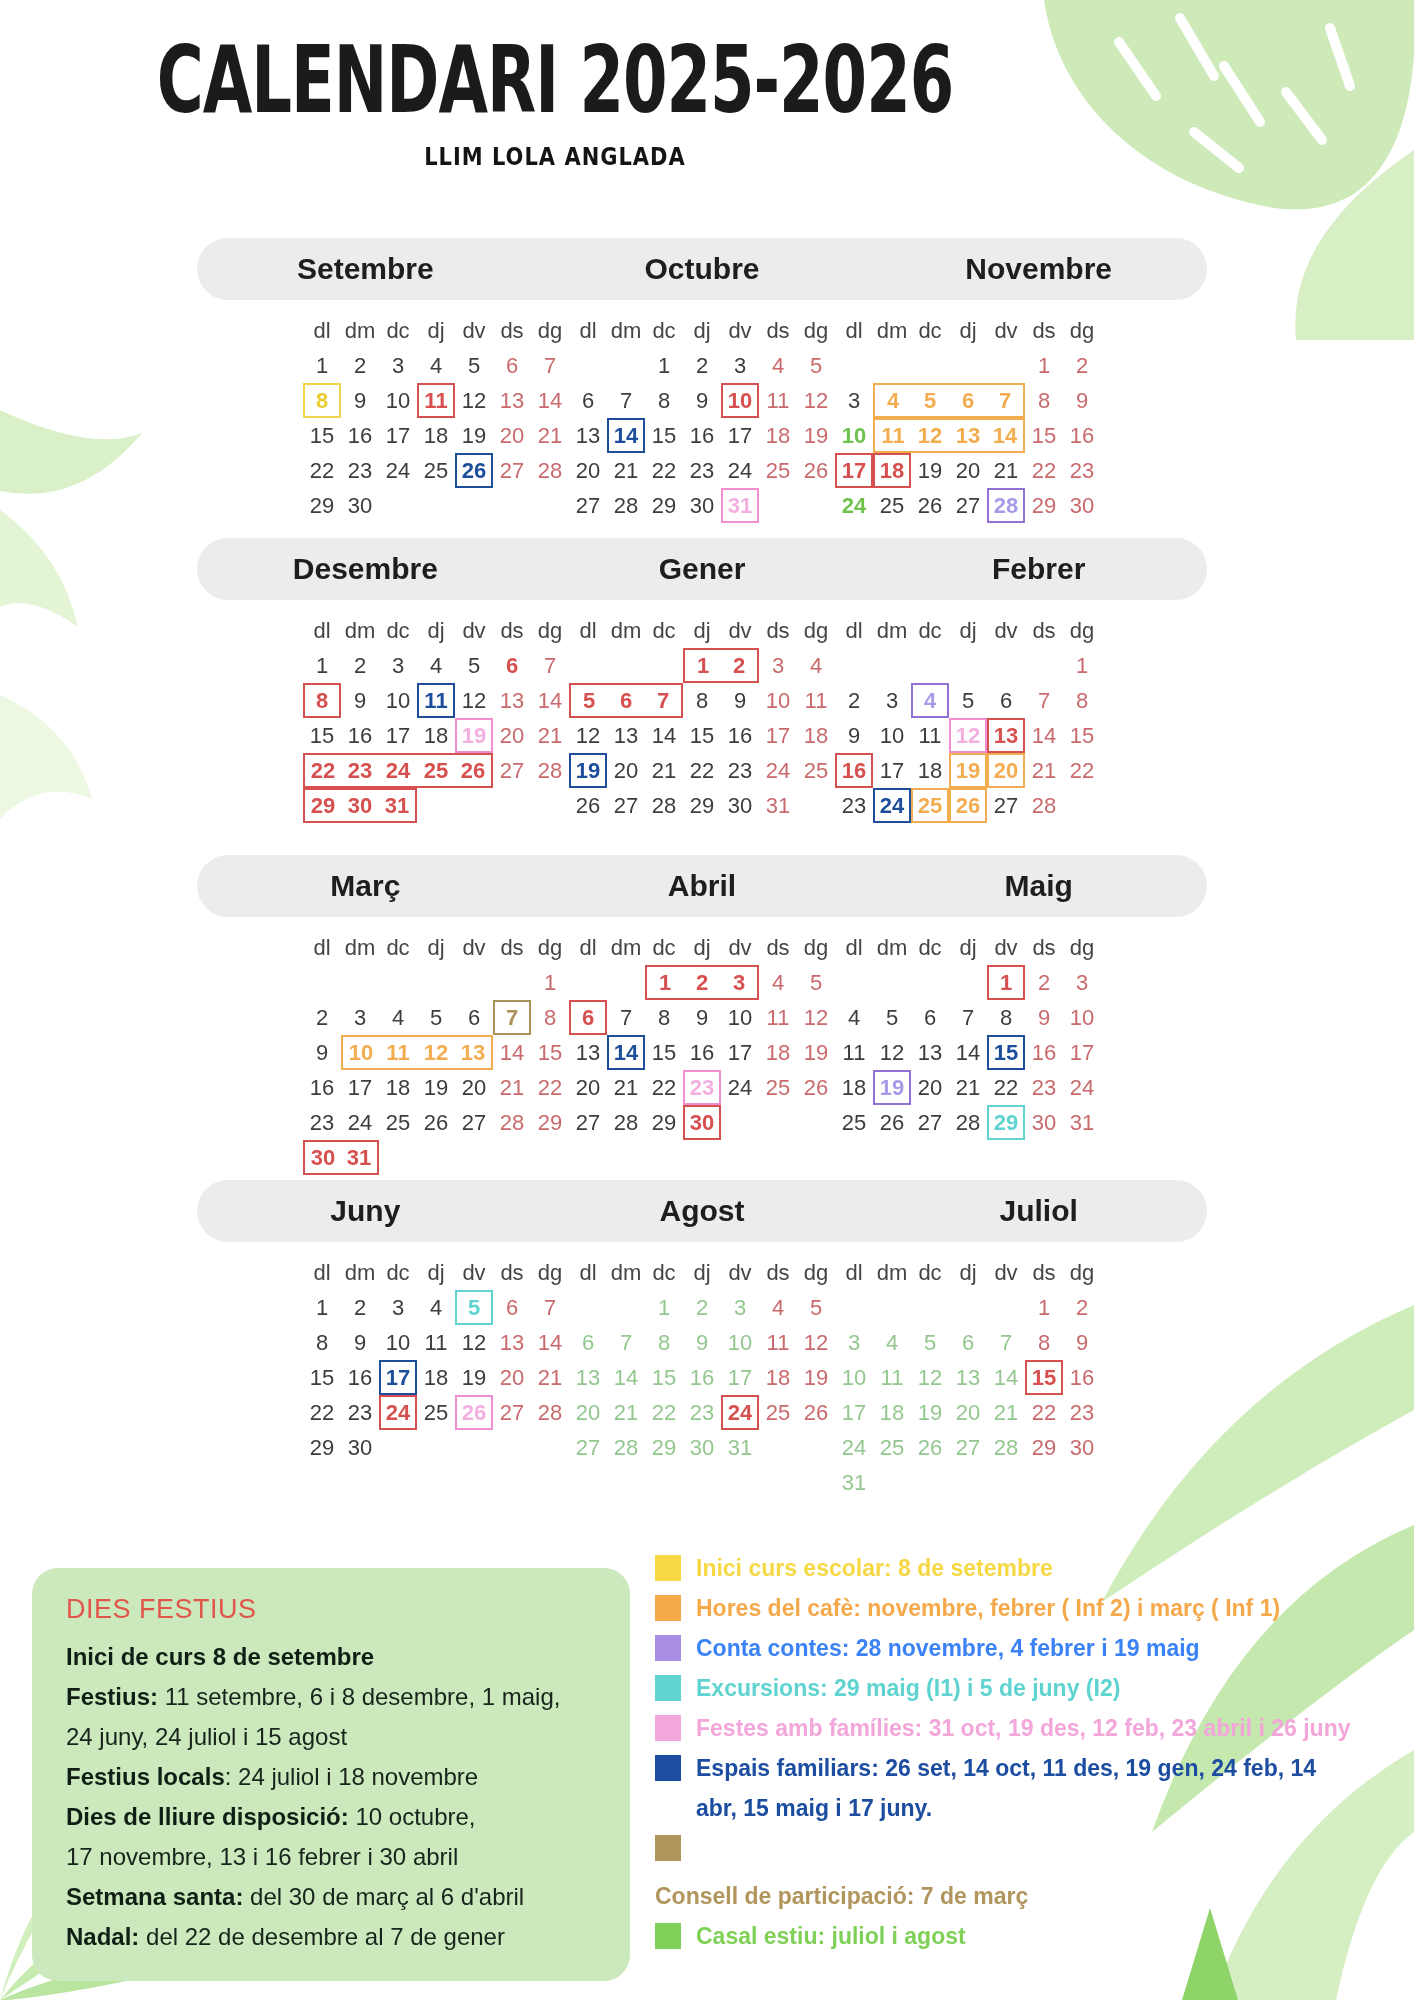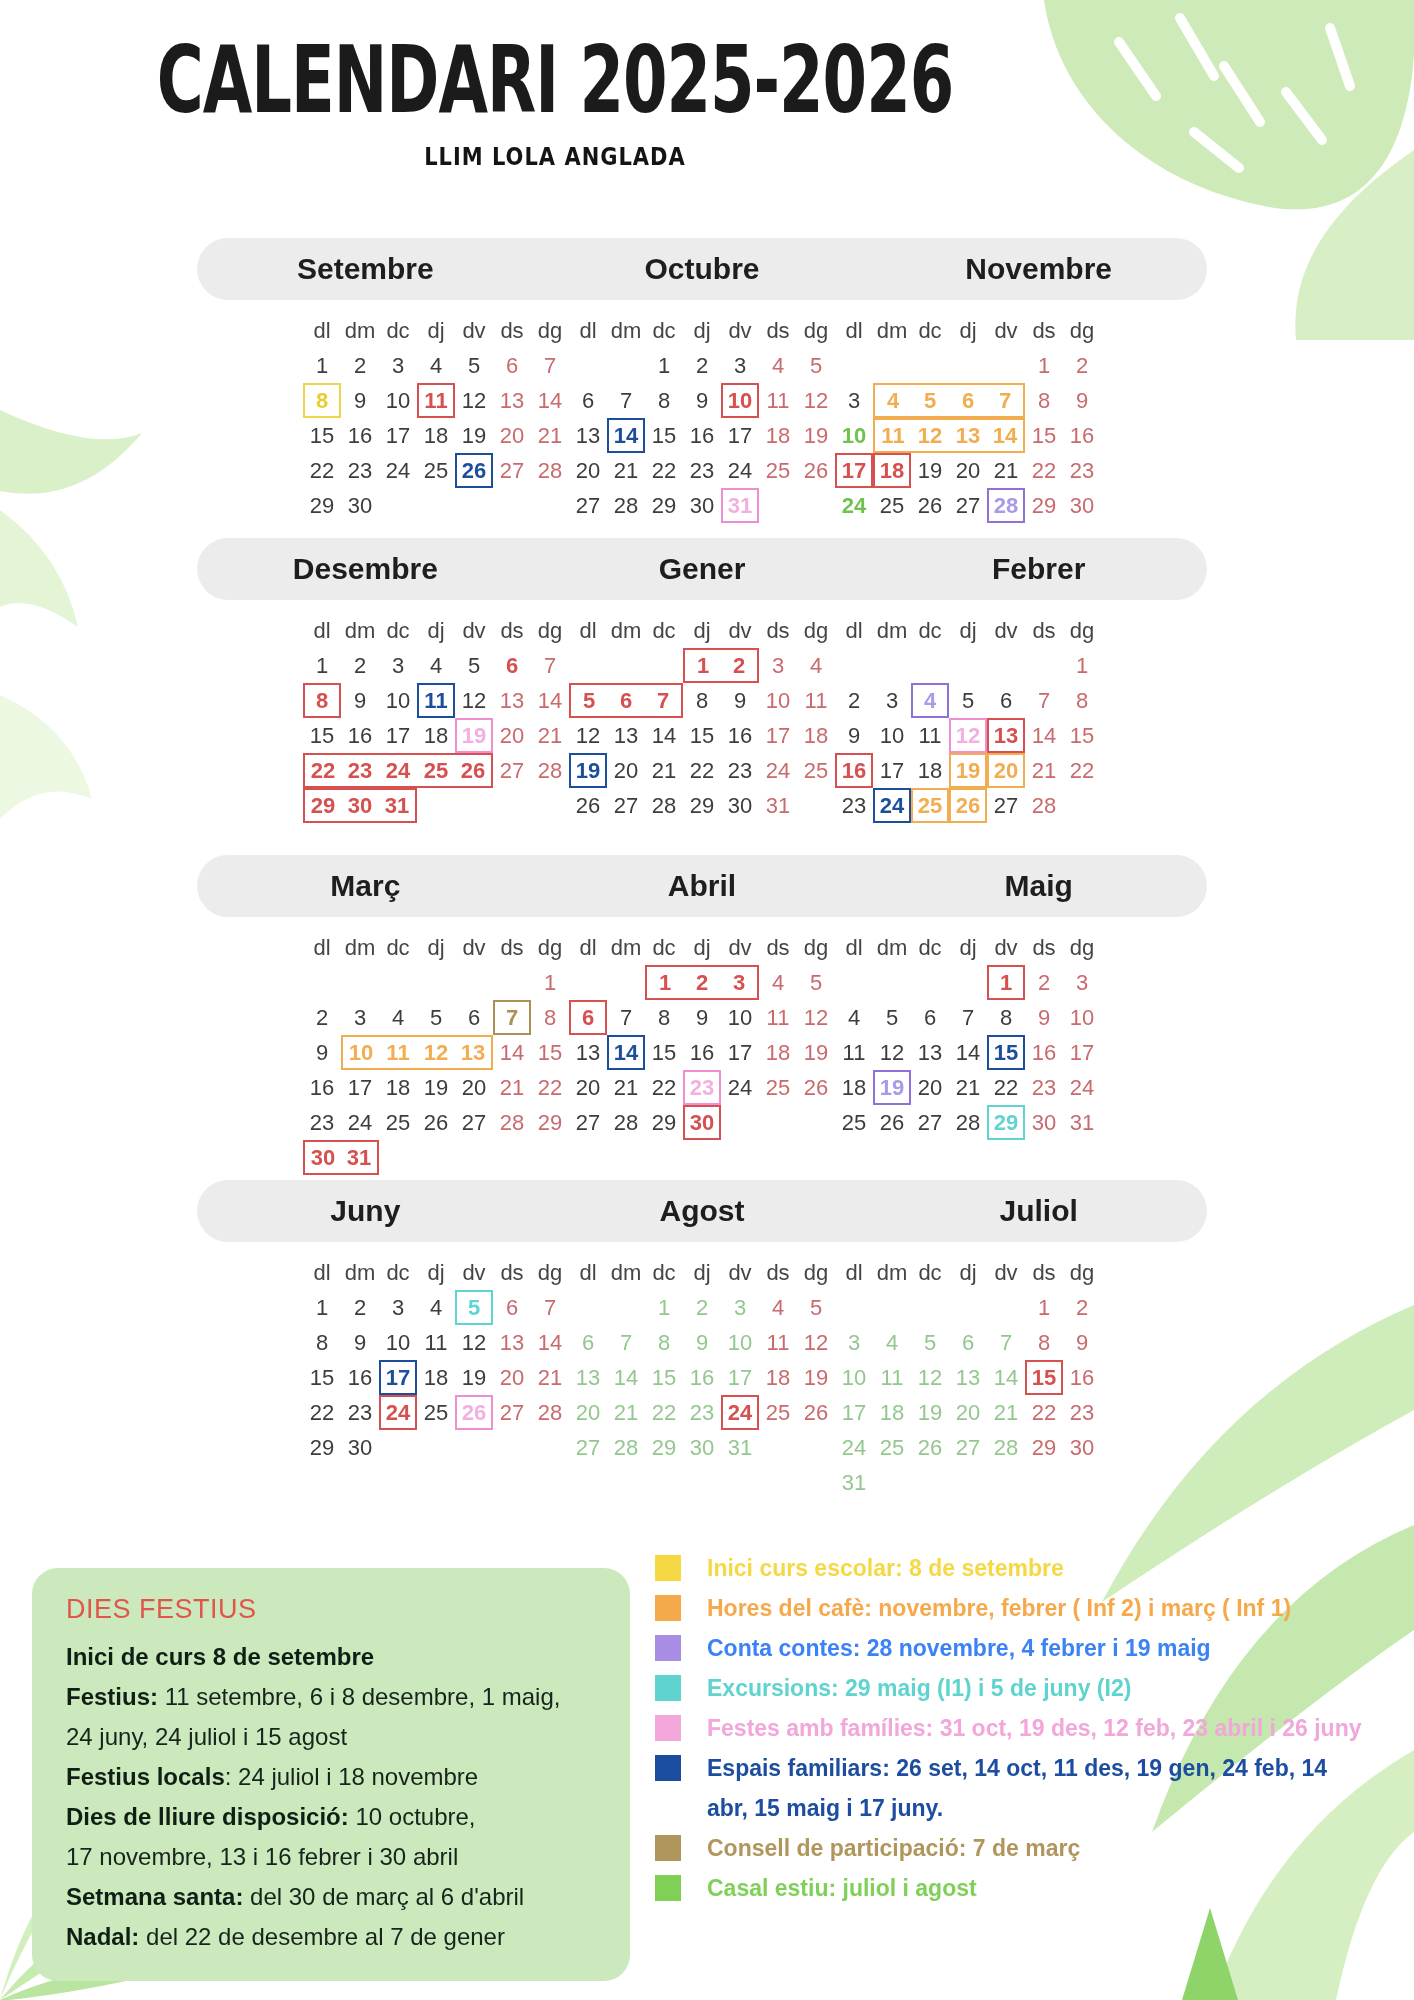--- a/index.html
+++ b/index.html
@@ -34,21 +34,21 @@
   .c-cp{color:var(--brown);}
   .c-ex{color:var(--cyan);}
   .c-cs{color:var(--green);}
   .c-gb{color:var(--greenbold);font-weight:700;}
   #festius{position:absolute;left:32px;top:1568px;width:598px;box-sizing:border-box;z-index:2;
            background:var(--boxbg);border-radius:26px;padding:26px 34px 24px 34px;}
   #festius h2{margin:0 0 12px 0;font-size:27px;font-weight:400;color:var(--boxtitle);letter-spacing:.5px;}
   .fline{font-size:24px;line-height:40px;color:#17241c;}
   .fline b{font-weight:700;color:#101f15;}
   #legend{position:absolute;left:655px;top:1548px;width:708px;z-index:2;}
-  .litem{display:flex;gap:26px;font-weight:700;font-size:23px;line-height:40px;}
+  .litem{display:flex;gap:15px;font-weight:700;font-size:23px;line-height:40px;}
   .sw{width:26px;height:26px;flex:none;margin-top:7px;}
 </style>
 </head>
 <body>
 
 <div class="page">
 
   <svg class="deco" style="right:0;top:0" width="520" height="340" viewBox="0 0 520 340">
     <path d="M150,0 C165,105 255,185 375,207 C465,222 512,165 520,55 L520,0 Z" fill="#cdeab8"></path>
     <path d="M520,150 C440,205 395,265 402,340 L520,340 Z" fill="#d8efc6"></path>
@@ -660,21 +660,21 @@
         <div>Excursions: 29 maig (I1) i 5 de juny (I2)</div>
       </div>
       <div class="litem" style="color: rgb(242, 166, 217);">
         <div class="sw" style="background: rgb(242, 166, 217);"></div>
         <div>Festes amb famílies: 31 oct, 19 des, 12 feb, 23 abril i 26 juny</div>
       </div>
       <div class="litem" style="color: rgb(28, 77, 160);">
         <div class="sw" style="background: rgb(28, 77, 160);"></div>
         <div>Espais familiars: 26 set, 14 oct, 11 des, 19 gen, 24 feb, 14 abr, 15 maig i 17 juny.</div>
       </div>
-      <div class="litem" style="color: rgb(176, 149, 92);">
+      <div class="litem" style="color: rgb(176, 149, 92); flex-direction: column;">
         <div class="sw" style="background: rgb(176, 149, 92);"></div>
         <div>Consell de participació: 7 de març</div>
       </div>
       <div class="litem" style="color: rgb(126, 208, 87);">
         <div class="sw" style="background: rgb(126, 208, 87);"></div>
         <div>Casal estiu: juliol i agost</div>
       </div>
     </div>
 </div>
 

